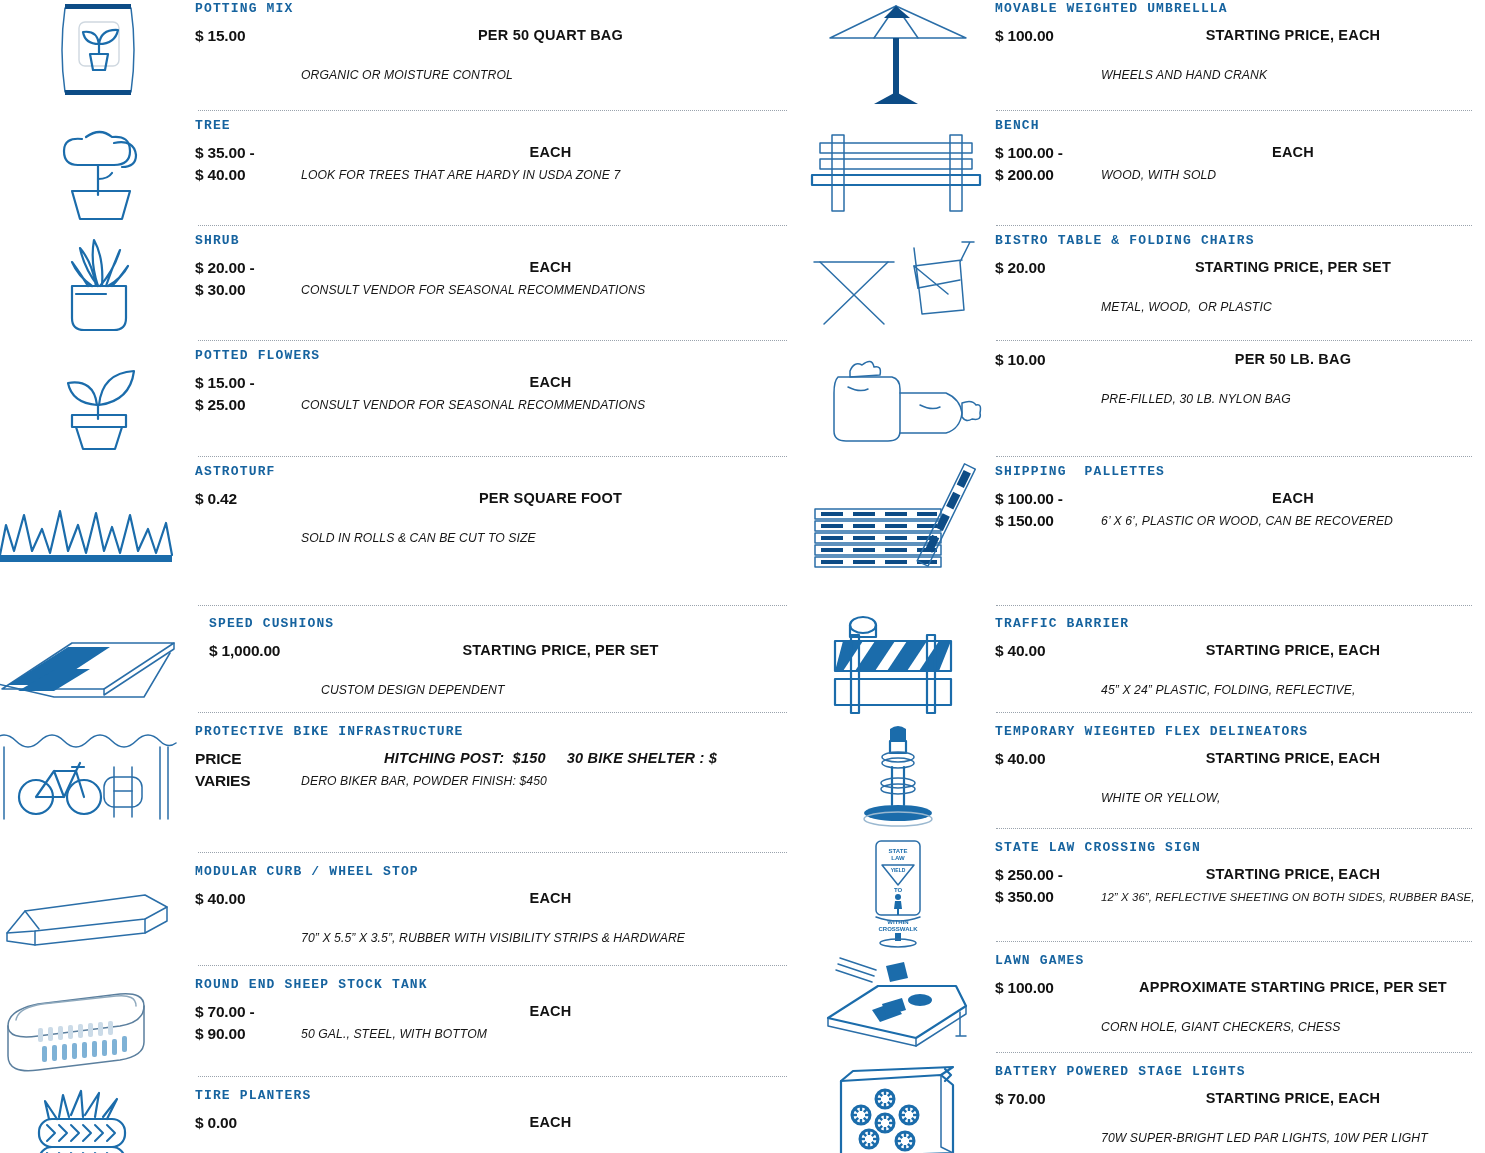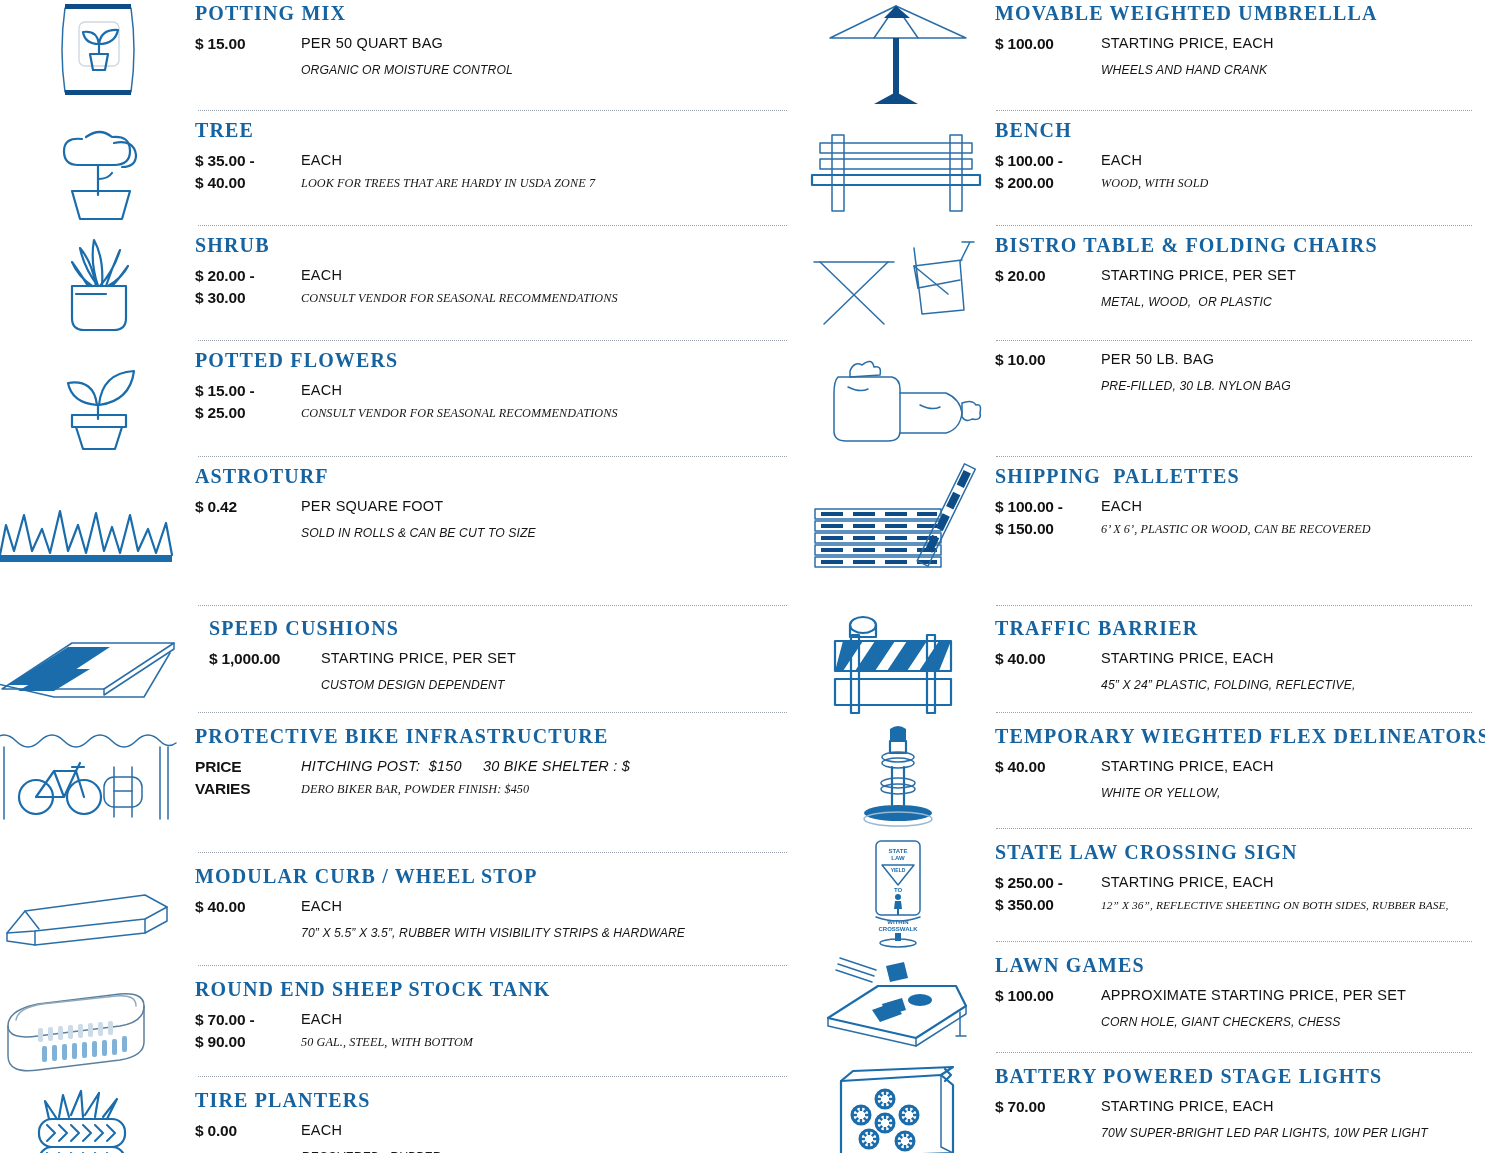--- a/index.html
+++ b/index.html
@@ -17,62 +17,63 @@
 
   
   .row{display:flex;align-items:flex-start;box-sizing:border-box;}
   .icon-cell{flex:0 0 auto;display:flex;align-items:center;justify-content:center;box-sizing:border-box;}
   .text-cell{flex:1 1 auto;box-sizing:border-box;position:relative;padding-top:2px;}
 
   .col-left .icon-cell{width:195px;}
   .col-right .icon-cell{width:195px;}
 
   .item-title{
-    font-family:Liberation Serif, serif;
+    font-family:Liberation Mono, monospace;
     font-weight:700;
     color:#16639f;
-    font-size:20px;
+    font-size:13px;
     letter-spacing:1.15px;
     line-height:1.1;
     margin:0 0 9px 0;
     white-space:pre;
   }
   .priceline{display:flex;align-items:flex-start;}
   .price{
     flex:0 0 106px;
     font-family:"Liberation Sans", sans-serif;
     font-weight:700;
     font-size:15.5px;
     color:#121212;
     line-height:1.42;
     letter-spacing:-0.2px;
     white-space:pre;
   }
   .unitblock{flex:1 1 auto;min-width:0;}
   .unit{
     font-family:"Liberation Sans", sans-serif;
-    font-weight:400;
+    font-weight:700;
     font-size:14.5px;
     color:#121212;
     letter-spacing:.2px;
     line-height:1.42;
     white-space:pre;
+    text-align:center;
   }
   .note{
     font-family:"Liberation Sans", sans-serif;
     font-style:italic;
     font-weight:400;
     font-size:12.2px;
     color:#161616;
     letter-spacing:.1px;
     line-height:1.45;
-    margin-top:8px;
+    margin-top:21px;
     white-space:pre;
   }
-  .note.tight{margin-top:4px;font-family:Liberation Serif, serif;}
+  .note.tight{margin-top:4px;}
   .divider{
     border-top:1.6px dotted #9aa3ad;
     height:0;
   }
   .indent{padding-left:14px;}
   svg{display:block;overflow:visible;}
   .ln{fill:none;stroke:#1b6cab;stroke-width:2.2;stroke-linecap:round;stroke-linejoin:round;}
   .ln-thin{fill:none;stroke:#2a6ea8;stroke-width:1.5;stroke-linecap:round;stroke-linejoin:round;}
   .fl{fill:#1b6cab;}
   .fl-d{fill:#0d4c86;}

